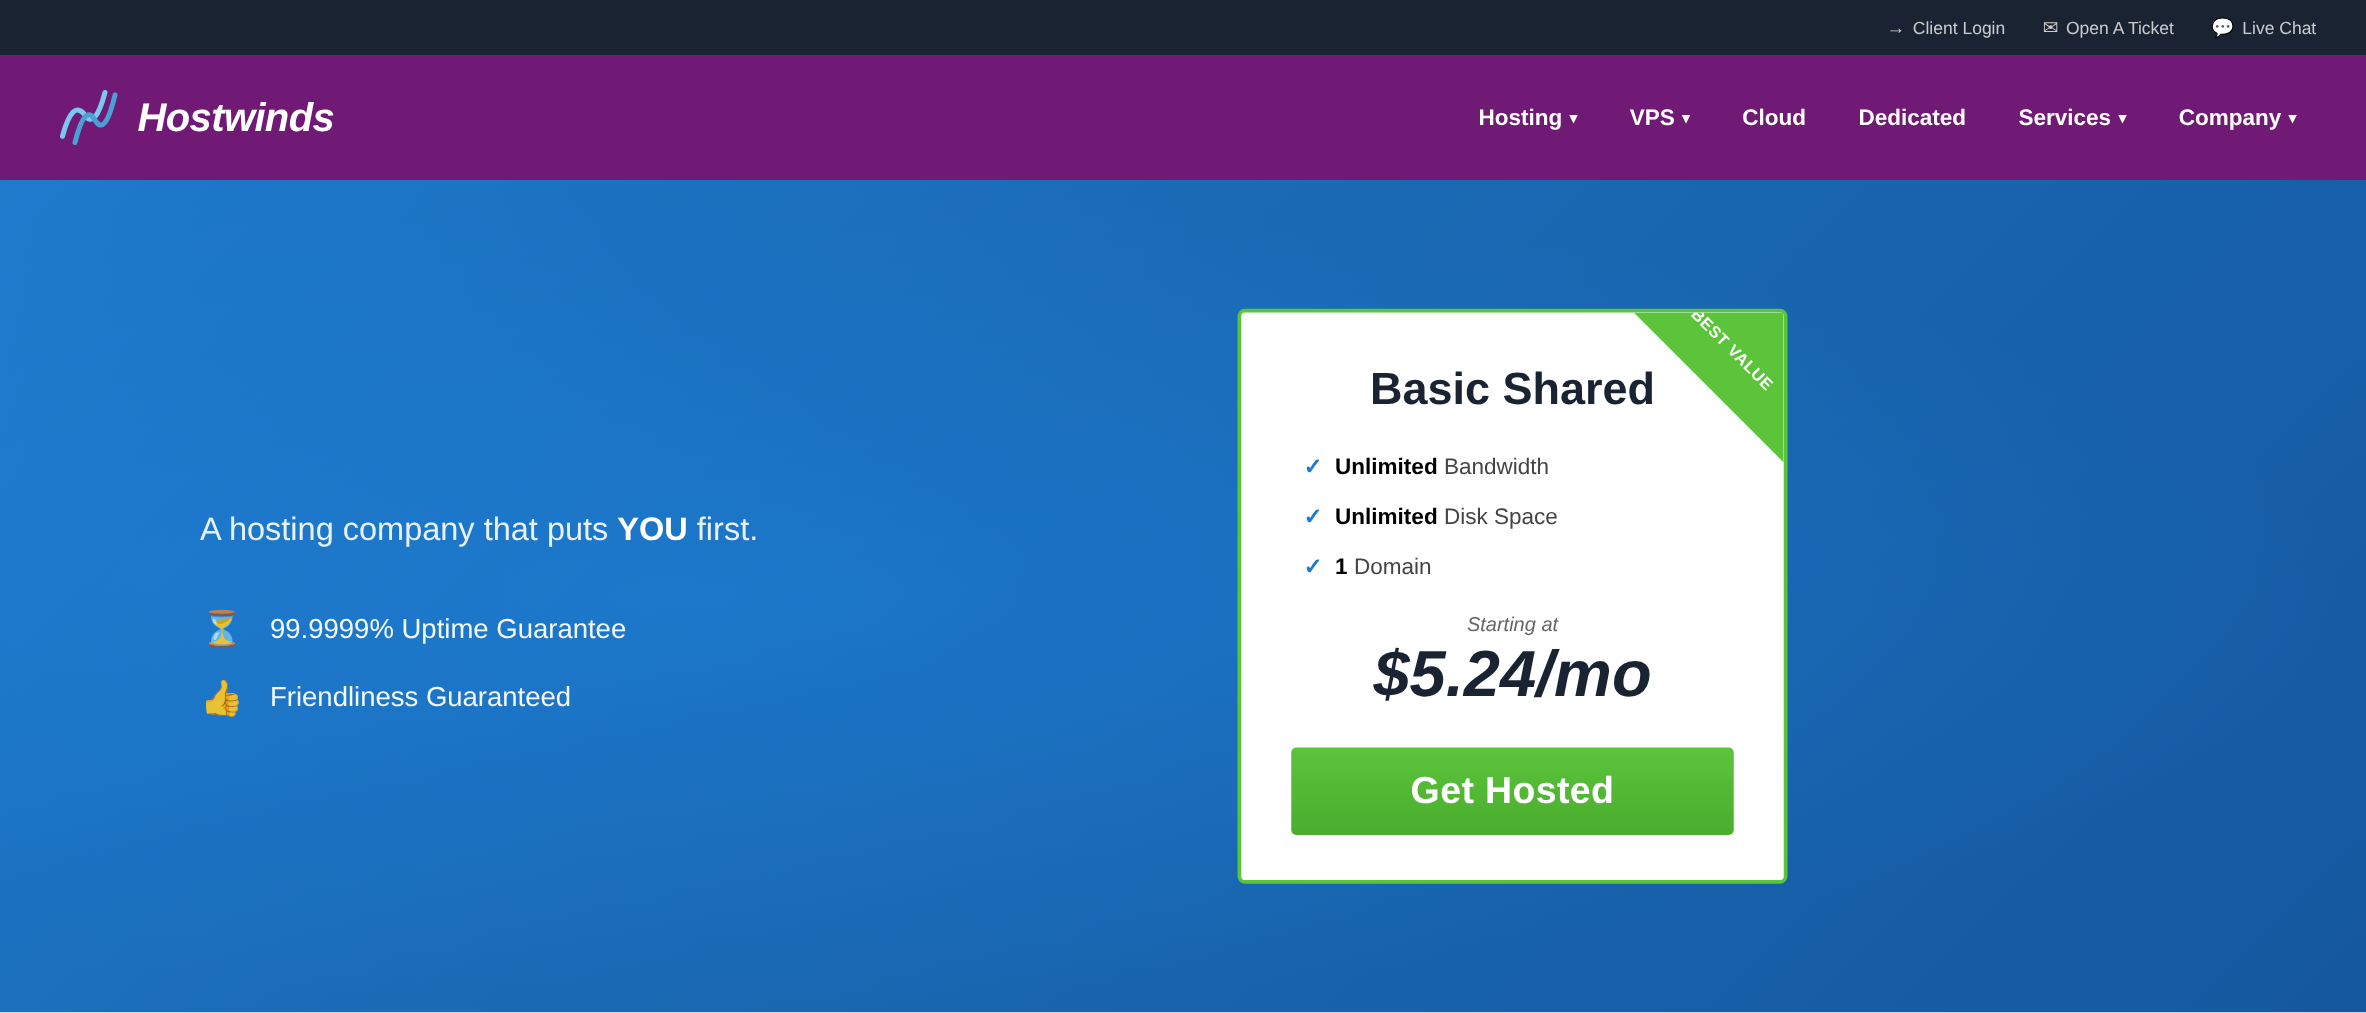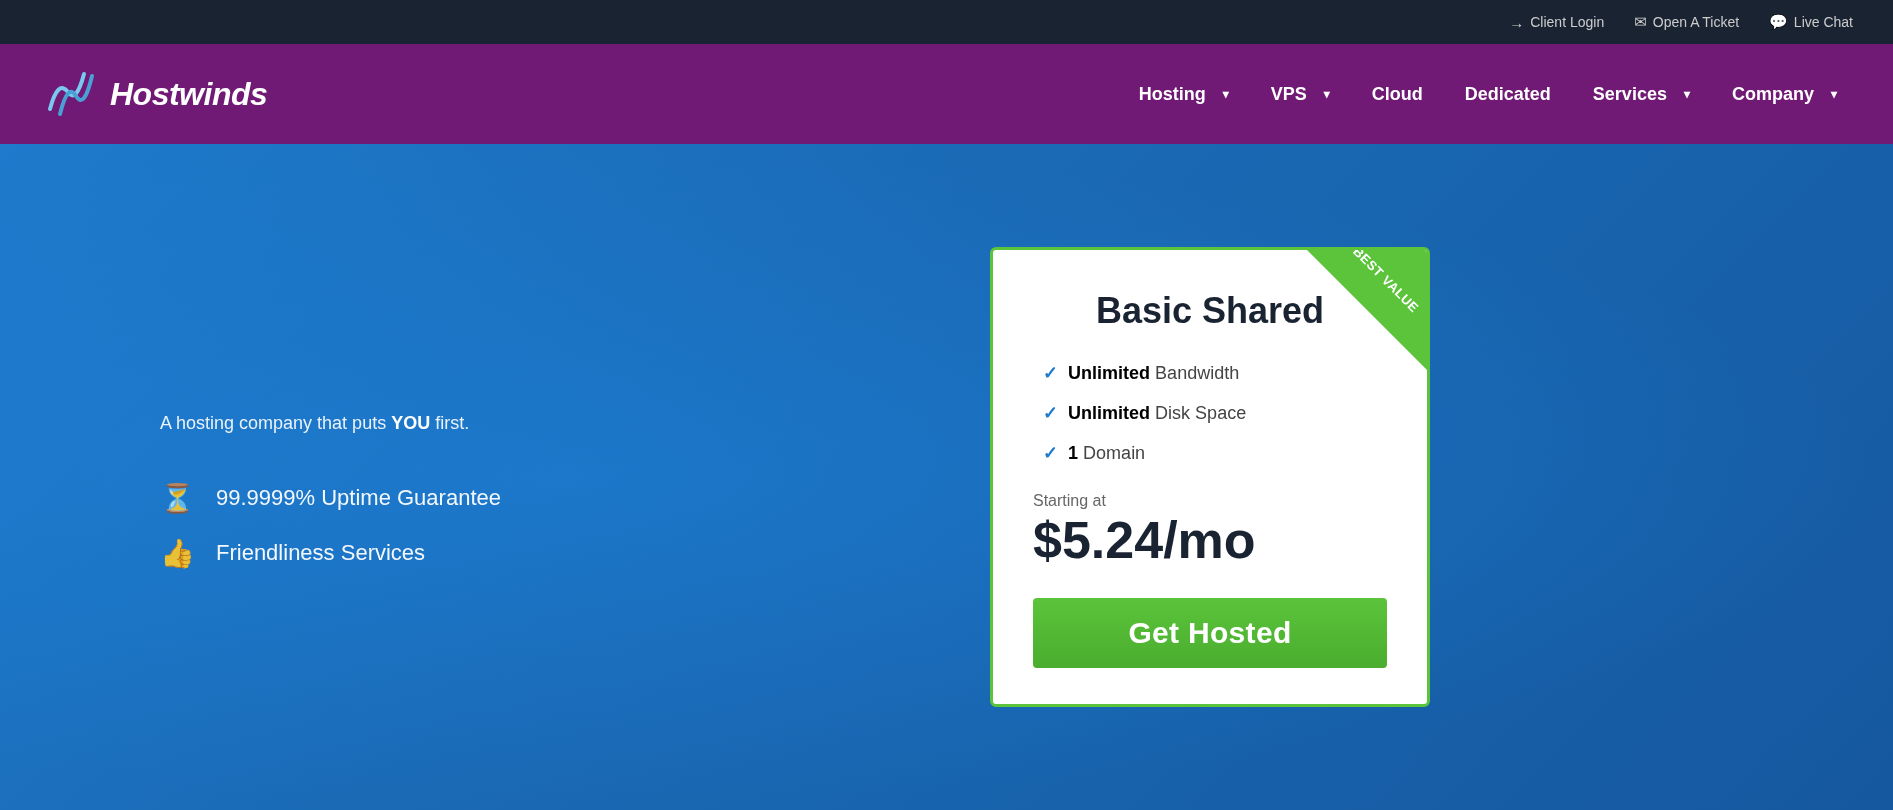--- a/index.html
+++ b/index.html
@@ -57,21 +57,21 @@
       gap: 10px;
     }
     .nav-item {
       color: #fff;
       font-size: 18px;
       font-weight: 600;
       padding: 8px 16px;
       cursor: pointer;
       display: flex;
       align-items: center;
-      gap: 15px;
+      gap: 4px;
       white-space: nowrap;
     }
     .nav-chevron {
       font-size: 12px;
       margin-left: 2px;
     }
 
     
     .hero {
       background: linear-gradient(135deg, #1e7acc 0%, #1a6ab5 40%, #1558a0 100%);
@@ -96,21 +96,21 @@
       max-width: 750px;
     }
     .hero-title {
       font-size: 52px;
       font-weight: 800;
       line-height: 1.15;
       margin-bottom: 36px;
       color: #fff;
     }
     .hero-subtitle {
-      font-size: 18px;
+      font-size: 26px;
       color: rgba(255,255,255,0.9);
       margin-bottom: 48px;
       margin-top: 28px;
     }
     .hero-subtitle strong {
       color: #fff;
       font-weight: 700;
     }
     .hero-features {
       display: flex;
@@ -197,21 +197,23 @@
     .check-icon {
       color: #1e7acc;
       font-size: 18px;
       font-weight: 700;
     }
     .feature-highlight {
       color: #000000;
       font-weight: 700;
     }
     .card-pricing {
+      text-align: center;
       margin: 28px 0 8px;
+      font-style: italic;
     }
     .starting-at {
       font-size: 16px;
       color: #666;
       margin-bottom: 4px;
     }
     .price {
       font-size: 52px;
       font-weight: 800;
       color: #1a2332;
@@ -289,21 +291,21 @@
     <p class="hero-subtitle">
       <span>A hosting company that puts </span><strong>YOU</strong><span> first.</span>
     </p>
     <div class="hero-features">
       <div class="hero-feature">
         <span class="feature-icon">⏳</span>
         <span>99.9999% Uptime Guarantee</span>
       </div>
       <div class="hero-feature">
         <span class="feature-icon">👍</span>
-        <span>Friendliness Services</span>
+        <span>Friendliness Guaranteed</span>
       </div>
     </div>
   </div>
 
   <div class="hero-right">
     <div class="pricing-card">
       <div class="best-value-badge">
         <span class="best-value-text">BEST VALUE</span>
       </div>
       <div class="card-title">Basic Shared</div>

